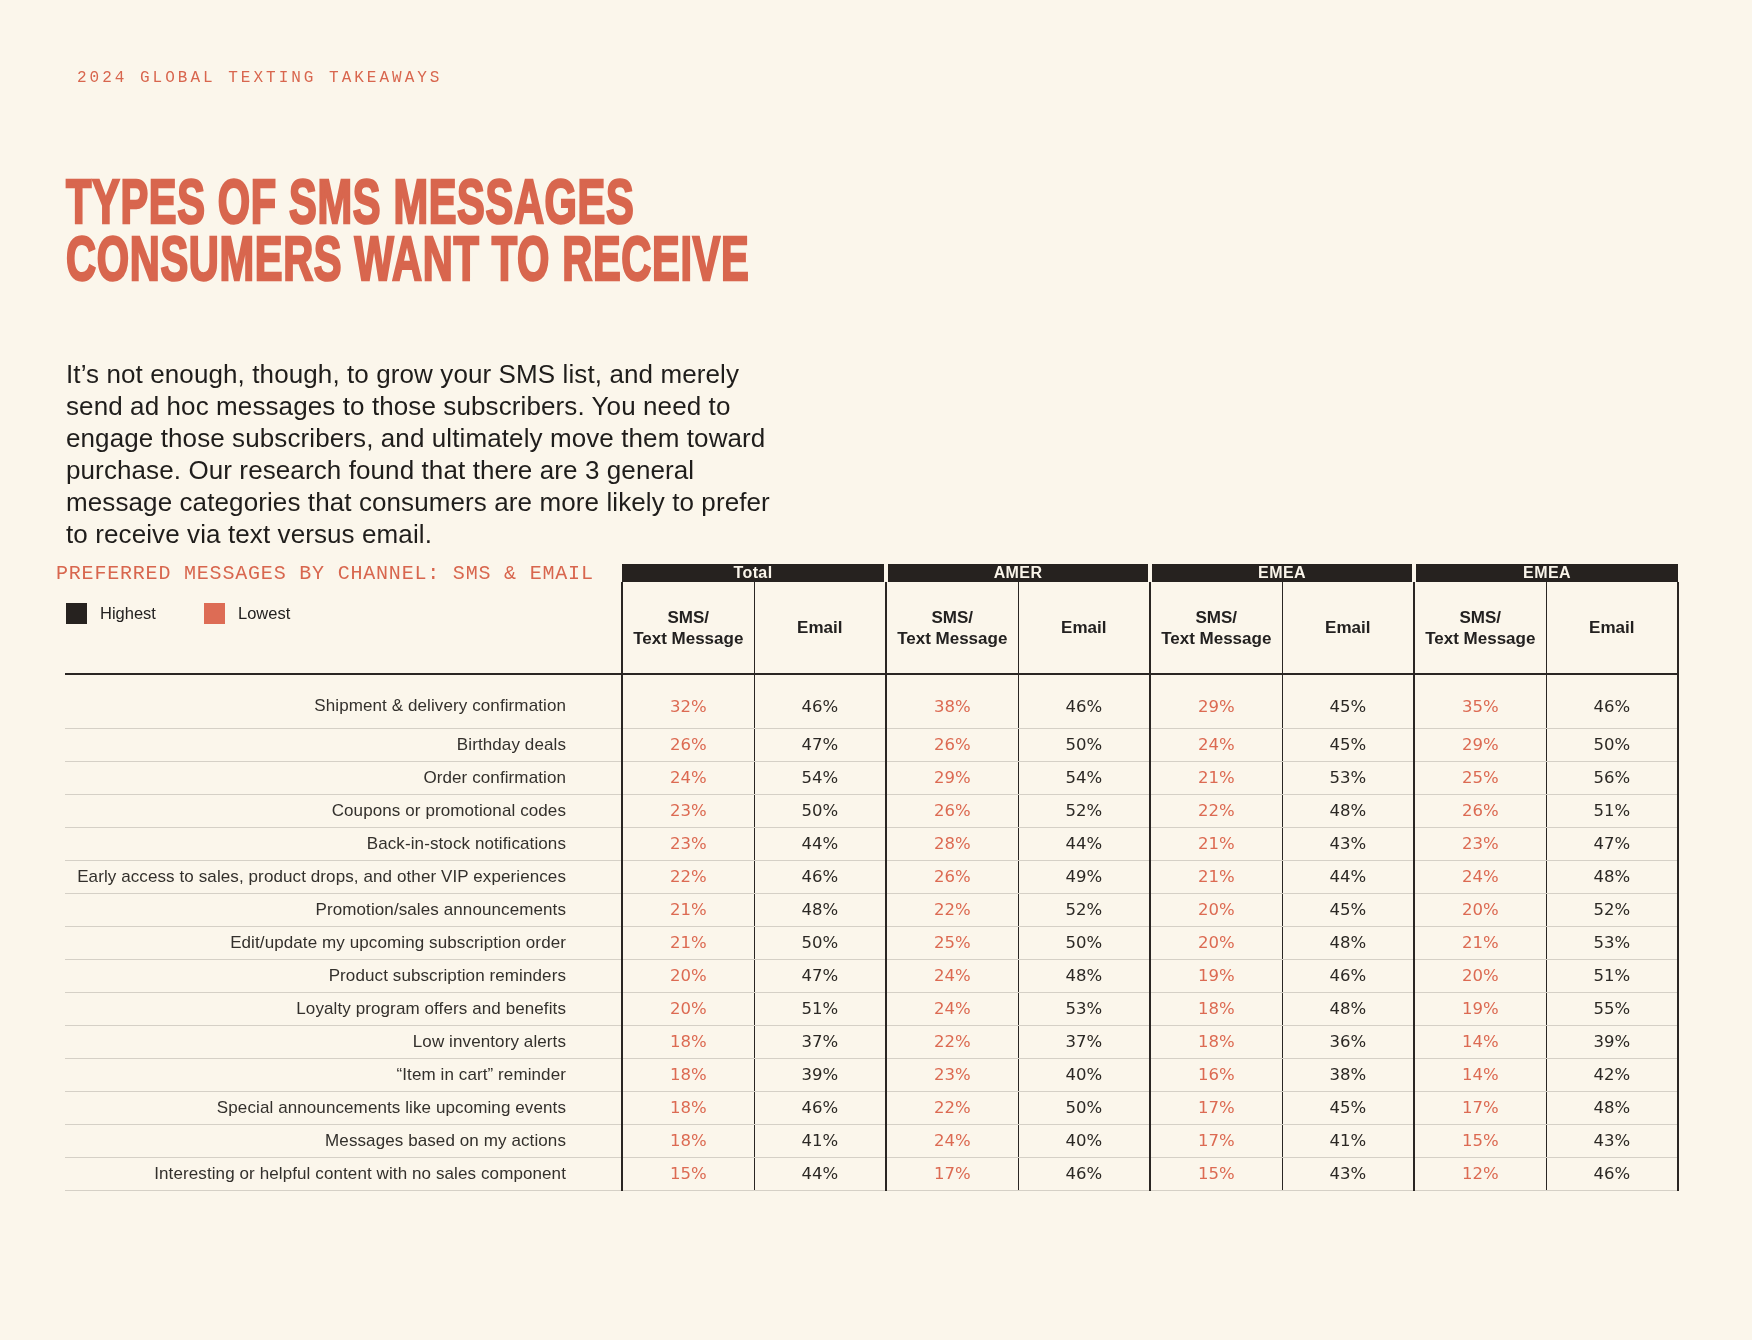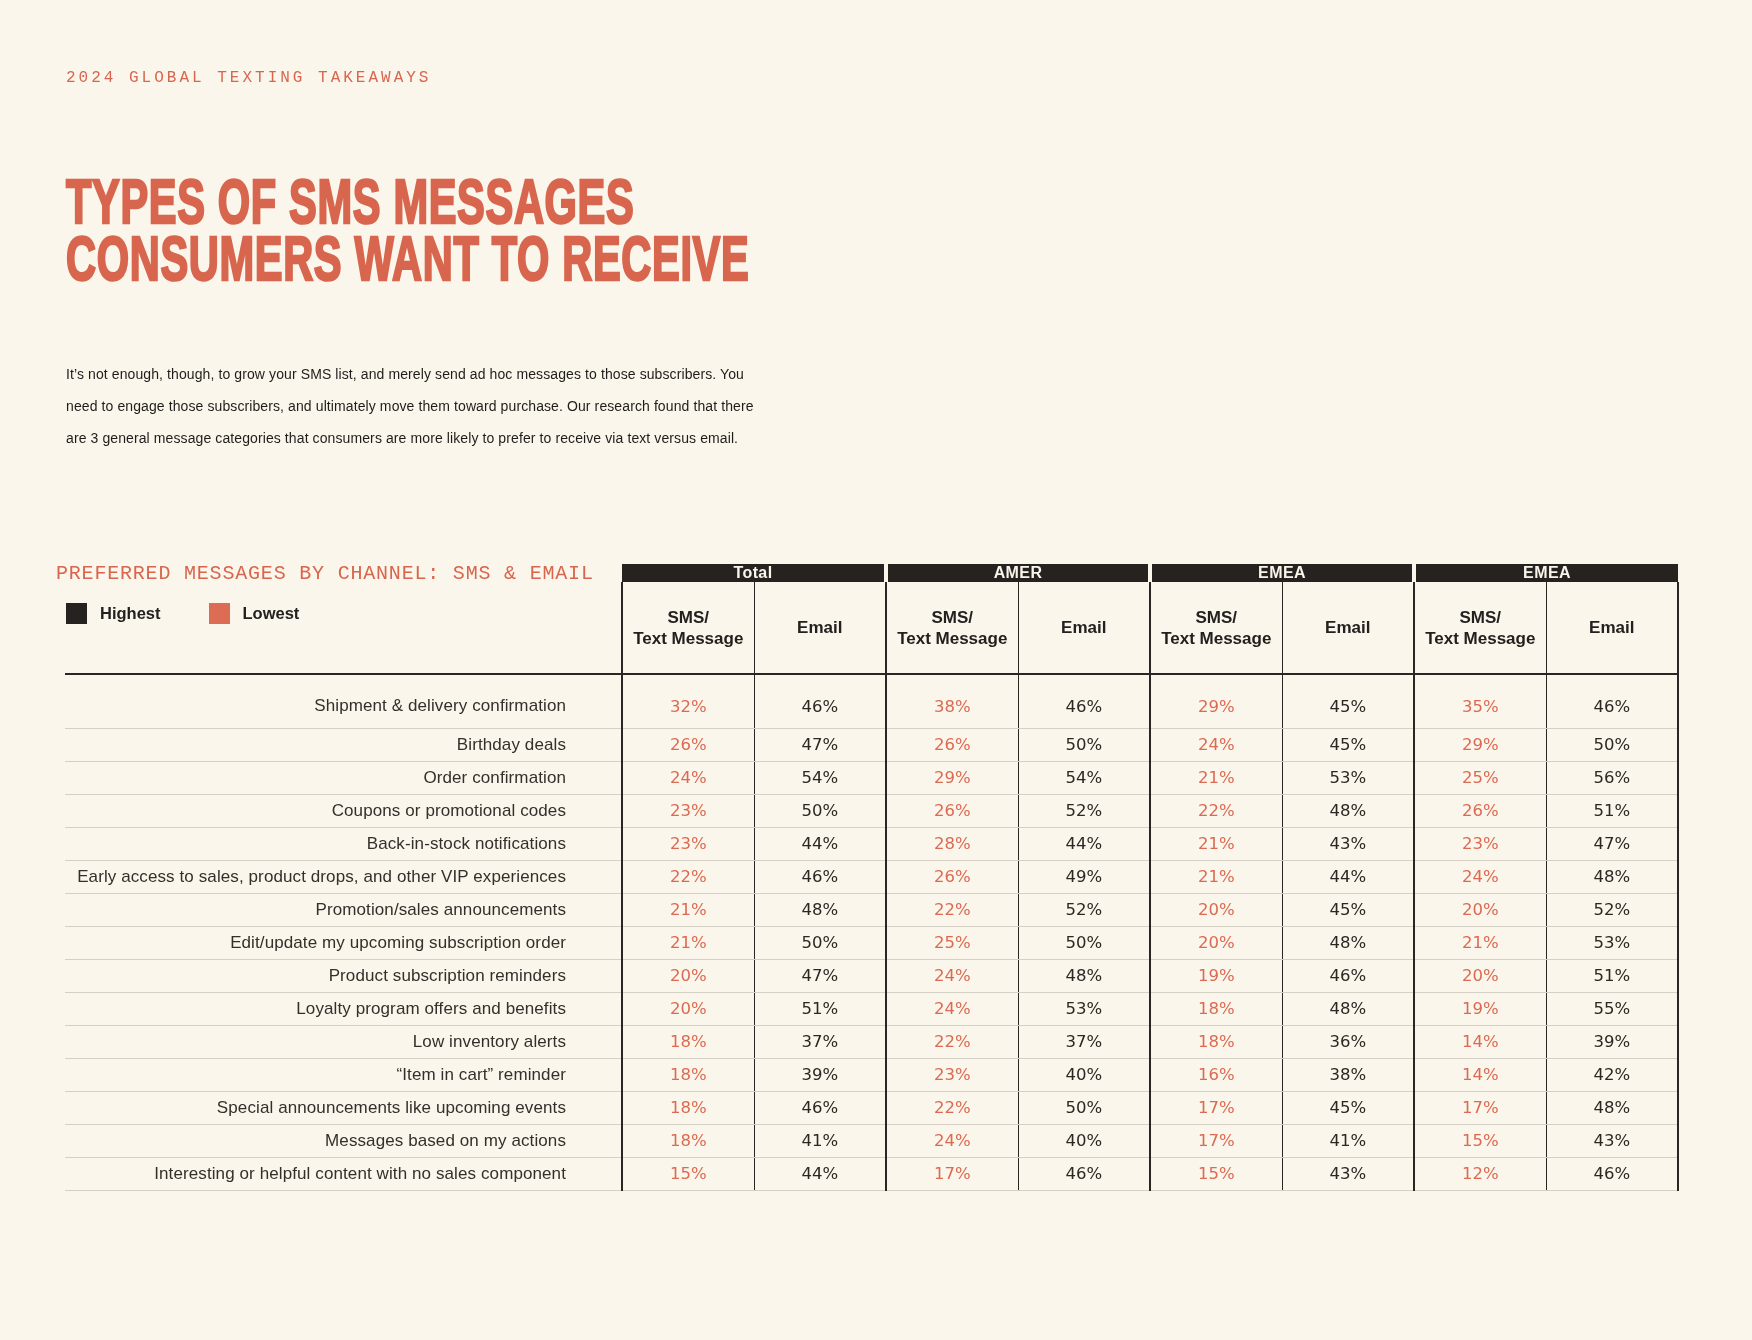--- a/index.html
+++ b/index.html
@@ -13,52 +13,52 @@
   }
   *{margin:0;padding:0;box-sizing:border-box;}
   html,body{width:1752px;height:1340px;}
   body{
     background:var(--bg);
     font-family:"Liberation Sans",sans-serif;
     position:relative;
     overflow:hidden;
   }
   .eyebrow{
-    position:absolute;left:66px;top:69px;
+    position:absolute;left:77px;top:69px;
     font-family:"Liberation Mono","DejaVu Sans Mono",monospace;
     font-size:16px;line-height:18px;letter-spacing:3px;
     color:var(--accent);
   }
   .title{
     position:absolute;left:66px;top:173px;
     color:var(--accent);
   }
   .title .line{
     display:block;white-space:nowrap;
     font-size:63px;line-height:57px;font-weight:700;
     letter-spacing:1px;
     -webkit-text-stroke:2.5px var(--accent);
     transform:scaleX(0.66);transform-origin:0 0;
   }
   .intro{
     position:absolute;left:66px;top:358px;width:712px;
-    font-size:14px;line-height:32px;color:#1F1D1B;
+    font-size:26px;line-height:32px;color:#1F1D1B;
     letter-spacing:0.1px;
   }
   .section-label{
     position:absolute;left:56px;top:562px;
     font-family:"Liberation Mono","DejaVu Sans Mono",monospace;
     font-size:20px;letter-spacing:0.8px;
     color:var(--accent);
   }
   .legend{
     position:absolute;left:66px;top:603px;
     display:flex;align-items:center;gap:48px;
   }
-  .legend-item{display:flex;align-items:center;gap:13px;font-weight:bold;}
+  .legend-item{display:flex;align-items:center;gap:13px;}
   .swatch{width:21px;height:21px;display:inline-block;}
   .swatch.highest{background:var(--dark);}
   .swatch.lowest{background:#DD6C55;}
   .legend-item span.lab{font-size:16.5px;color:#232120;}
 
   .table-wrap{position:absolute;left:65px;top:564px;}
   table{border-collapse:collapse;table-layout:fixed;width:1613px;}
   col.label-col{width:557px;}
   col.val-col{width:132px;}
 

